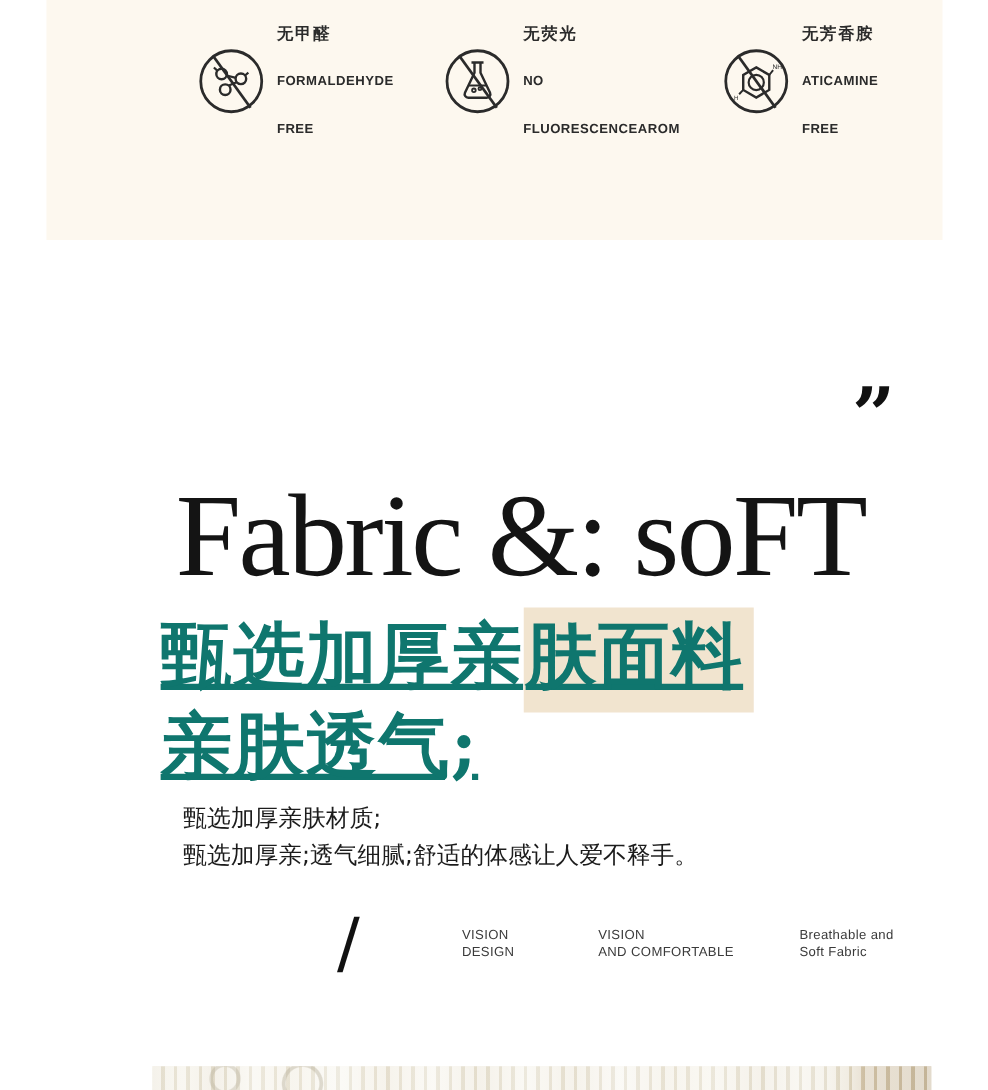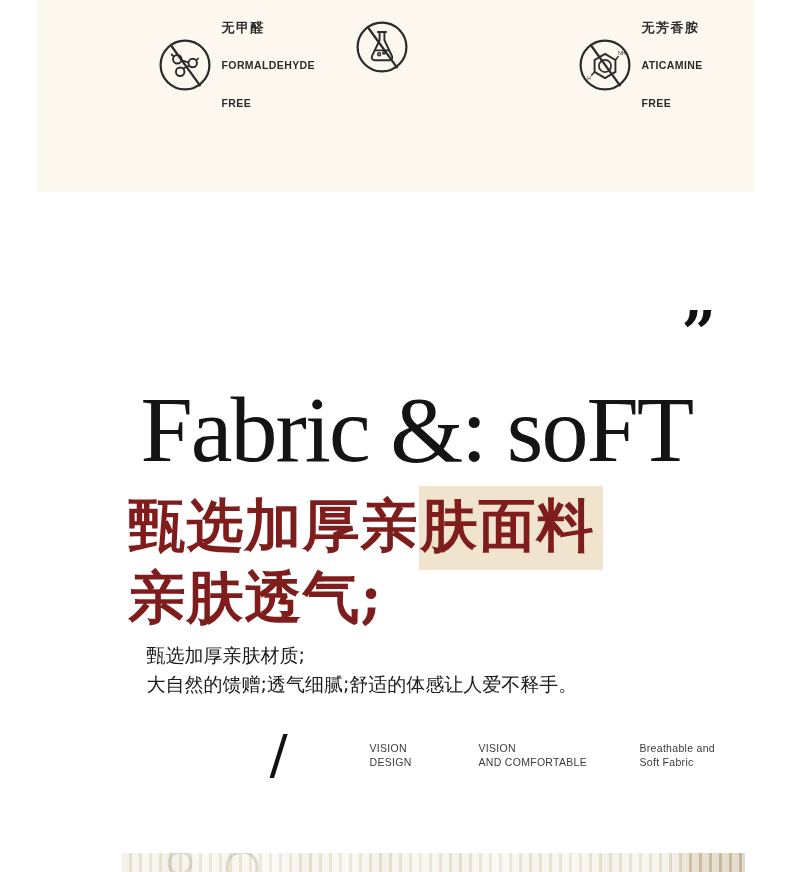--- a/index.html
+++ b/index.html
@@ -14,21 +14,21 @@
   .badge-icon svg{display:block;width:54px;height:54px;}
   .badge-text{display:flex;flex-direction:column;justify-content:center;}
   .badge-zh{font:700 13px/15px "DejaVu Sans",sans-serif;color:#2B2B2B;letter-spacing:1.5px;}
   .badge-en{font:700 10.5px/13.5px "Liberation Sans",sans-serif;color:#2B2B2B;letter-spacing:.4px;margin-top:24px;}
 
   
   .quote{position:absolute;left:645px;top:303px;font:700 60px/1 "DejaVu Serif",serif;color:#111;}
   .title{position:absolute;left:90px;top:368px;margin:14px;font:400 94px/1.02 "Liberation Serif",serif;
          color:#141414;letter-spacing:-2px;white-space:nowrap;}
   .heading{position:absolute;left:92px;top:489px;margin:0;font:700 57px/72px "DejaVu Serif",serif;
-           color:#7f1d1d;letter-spacing:1px;white-space:nowrap;}
+           color:#0f766e;letter-spacing:1px;white-space:nowrap;text-decoration:underline;}
   .hl{background:#F1E4CF;padding:5px 8px 12px 2px;}
   .bodytext{position:absolute;left:110px;top:641px;margin:0;font:400 19px/29px "DejaVu Sans",sans-serif;
             color:#1c1c1c;}
 
   
   .slash{position:absolute;left:233px;top:728px;font:400 54px/54px "DejaVu Sans",sans-serif;color:#111;}
   .meta-item{position:absolute;top:741px;font:400 10.5px/14px "Liberation Sans",sans-serif;
              color:#3a3a3a;letter-spacing:.3px;white-space:nowrap;}
   .mi1{left:333px}.mi2{left:442px}.mi3{left:603px}
 
@@ -71,20 +71,25 @@
       <span class="badge-icon">
         <svg viewBox="0 0 56 56" fill="none" stroke="#2B2B2B" stroke-width="2.3">
           <circle cx="28" cy="28" r="25.3"></circle>
           <path d="M23 12.5 h10 M25.5 13 v8 L17.6 37.5 a3 3 0 0 0 2.8 4.2 h15.2 a3 3 0 0 0 2.8 -4.2 L30.5 21 v-8" stroke-width="2"></path>
           <path d="M20.6 31.5 h14.8" stroke-width="1.8"></path>
           <circle cx="25" cy="35.5" r="1.5" stroke-width="1.5"></circle>
           <circle cx="30" cy="34.2" r="1.2" stroke-width="1.5"></circle>
           <line x1="13" y1="7" x2="44" y2="50"></line>
         </svg>
       </span>
+      <div class="badge-text">
+        <span class="badge-zh">无荧光</span>
+        <span class="badge-en">NO</span>
+        <span class="badge-en">FLUORESCENCEAROM</span>
+      </div>
     </div>
 
     <div class="badge b3">
       <span class="badge-icon">
         <svg viewBox="0 0 56 56" fill="none" stroke="#2B2B2B" stroke-width="2.3">
           <circle cx="28" cy="28" r="25.3"></circle>
           <polygon points="28,16.5 38.8,22.8 38.8,35.2 28,41.5 17.2,35.2 17.2,22.8" stroke-width="2"></polygon>
           <circle cx="28" cy="29" r="6.3" stroke-width="1.8"></circle>
           <path d="M38.8 22.8 L42 18.8 M17.2 35.2 L13.8 38.8" stroke-width="1.6"></path>
           <text x="41.5" y="17.5" font-size="5.5" stroke="none" fill="#2B2B2B" font-family="Liberation Sans, sans-serif">NH</text>
@@ -100,21 +105,21 @@
     </div>
   </header>
 
   <main>
     <div class="quote">”</div>
 
     <h1 class="title">Fabric &amp;: soFT</h1>
 
     <h2 class="heading"><span>甄选加厚亲</span><span class="hl">肤面料</span><br><span>亲肤透气;</span></h2>
 
-    <p class="bodytext"><span>甄选加厚亲肤材质;</span><br><span>大自然的馈赠;透气细腻;舒适的体感让人爱不释手。</span></p>
+    <p class="bodytext"><span>甄选加厚亲肤材质;</span><br><span>甄选加厚亲;透气细腻;舒适的体感让人爱不释手。</span></p>
 
     <div>
       <div class="slash">/</div>
       <div class="meta-item mi1"><span>VISION</span><br><span>DESIGN</span></div>
       <div class="meta-item mi2"><span>VISION</span><br><span>AND COMFORTABLE</span></div>
       <div class="meta-item mi3"><span>Breathable and</span><br><span>Soft Fabric</span></div>
     </div>
 
     <div class="photo"></div>
   </main>

